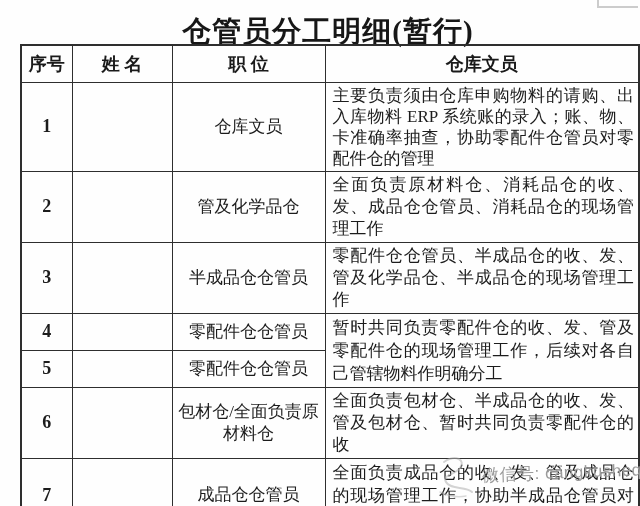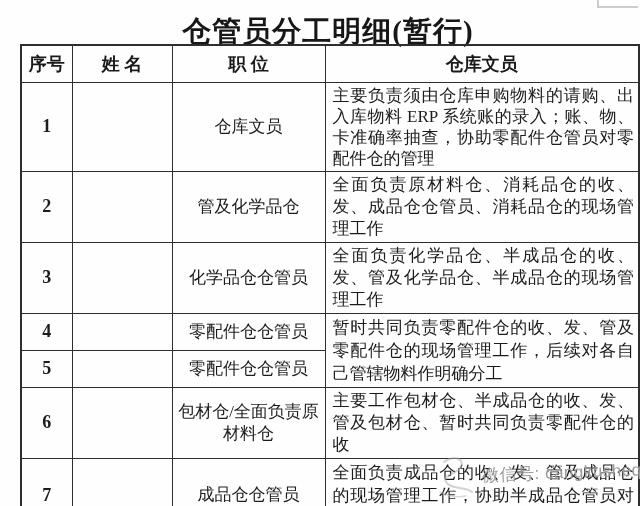--- a/index.html
+++ b/index.html
@@ -118,39 +118,39 @@
       </tr>
       <tr class="r2">
         <td class="c-no">2</td>
         <td class="c-name"></td>
         <td class="c-pos">管及化学品仓</td>
         <td class="c-work">全面负责原材料仓、消耗品仓的收、发、成品仓仓管员、消耗品仓的现场管理工作</td>
       </tr>
       <tr class="r3">
         <td class="c-no">3</td>
         <td class="c-name"></td>
-        <td class="c-pos">化学品仓仓管员</td>
-        <td class="c-work">全面负责化学品仓、半成品仓的收、发、管及化学品仓、半成品仓的现场管理工作</td>
+        <td class="c-pos">半成品仓仓管员</td>
+        <td class="c-work">零配件仓仓管员、半成品仓的收、发、管及化学品仓、半成品仓的现场管理工作</td>
       </tr>
       <tr class="r4">
         <td class="c-no">4</td>
         <td class="c-name"></td>
         <td class="c-pos">零配件仓仓管员</td>
         <td class="c-work lh24" rowspan="2">暂时共同负责零配件仓的收、发、管及零配件仓的现场管理工作，后续对各自己管辖物料作明确分工</td>
       </tr>
       <tr class="r5">
         <td class="c-no">5</td>
         <td class="c-name"></td>
         <td class="c-pos">零配件仓仓管员</td>
       </tr>
       <tr class="r6">
         <td class="c-no">6</td>
         <td class="c-name"></td>
         <td class="c-pos"><span class="wavy">包材仓</span><span>/全面负责原材料仓</span></td>
-        <td class="c-work"><span>主要工作</span><span class="wavy">包材仓</span><span>、半成品仓的收、发、管及</span><span class="wavy">包材仓</span><span>、暂时共同负责零配件仓的收</span></td>
+        <td class="c-work"><span>全面负责</span><span class="wavy">包材仓</span><span>、半成品仓的收、发、管及</span><span class="wavy">包材仓</span><span>、暂时共同负责零配件仓的收</span></td>
       </tr>
       <tr class="r7">
         <td class="c-no">7</td>
         <td class="c-name"></td>
         <td class="c-pos">成品仓仓管员</td>
         <td class="c-work lh24">全面负责成品仓的收、发、管及成品仓的现场管理工作，协助半成品仓管员对半成品仓的管理</td>
       </tr>
     </tbody>
   </table>
 

